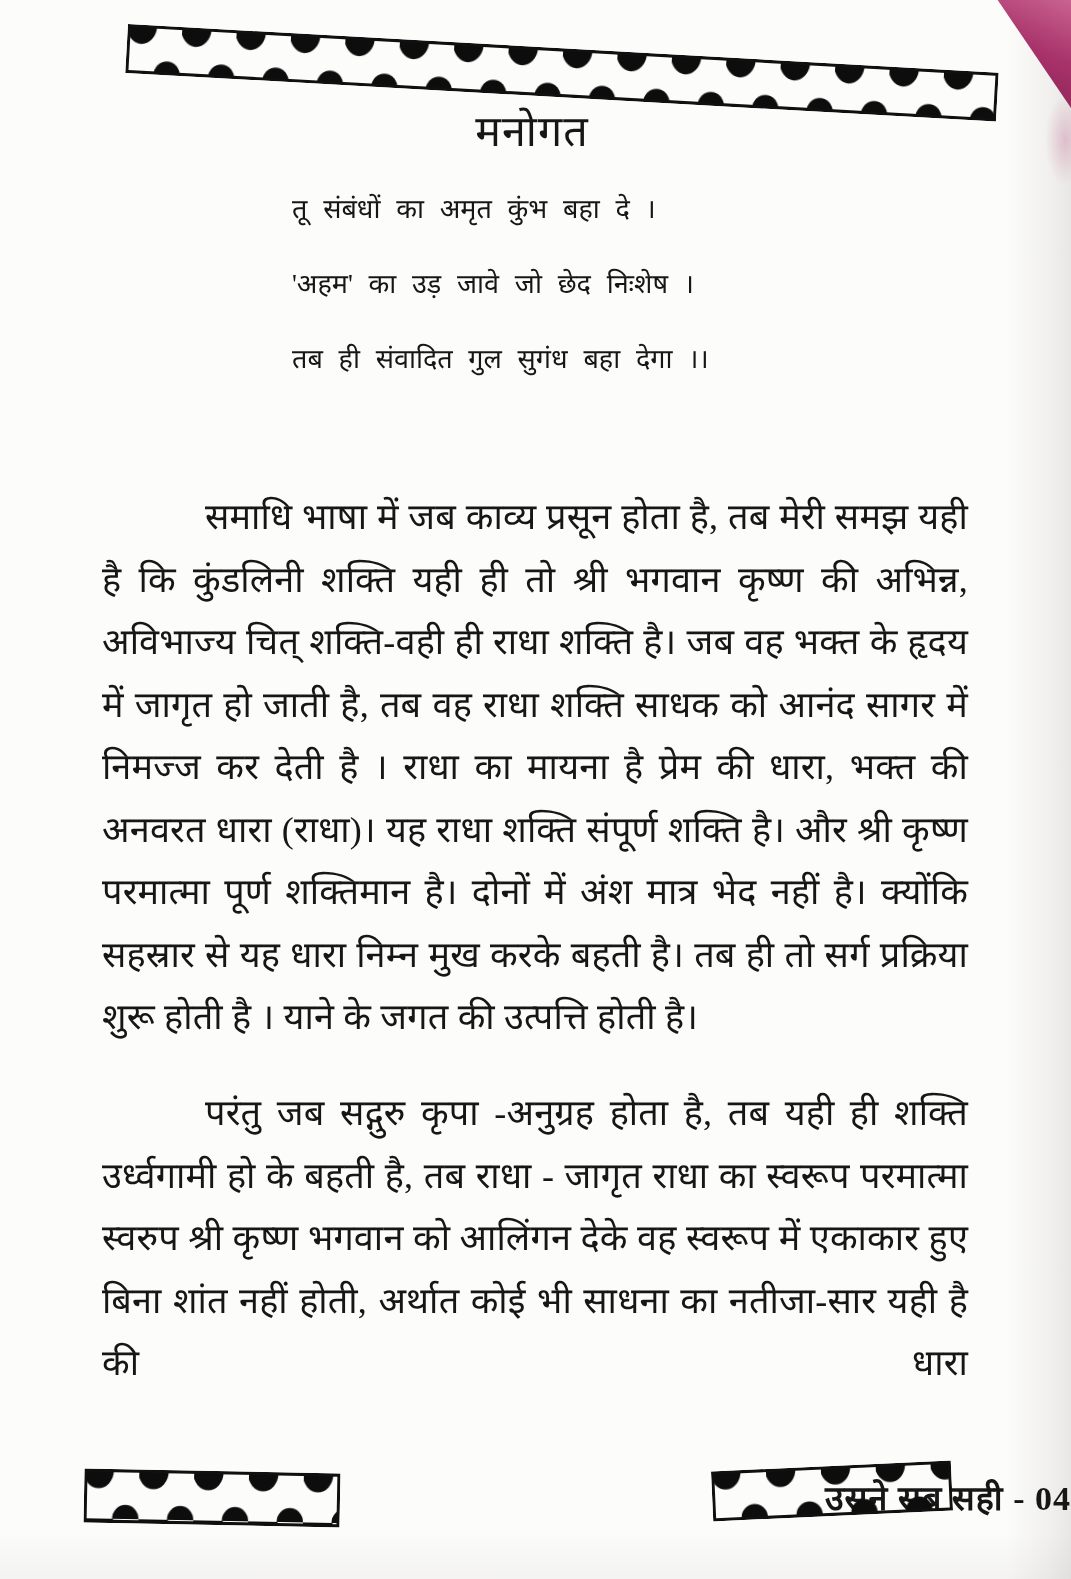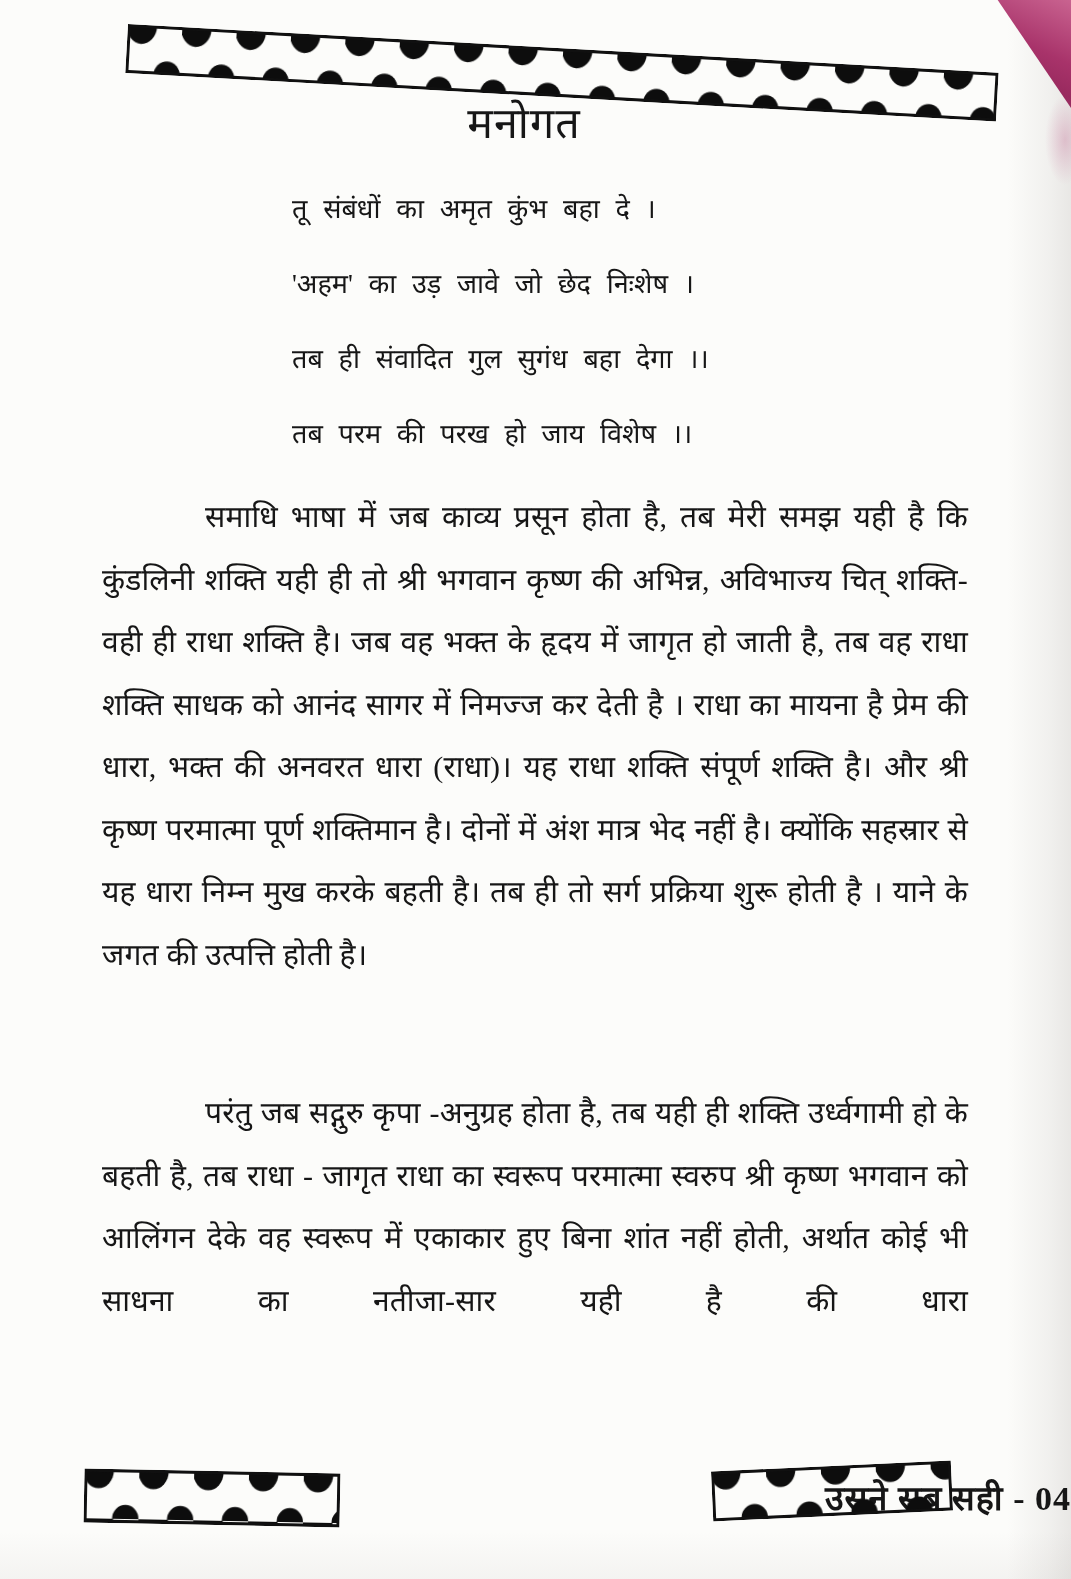--- a/index.html
+++ b/index.html
@@ -24,28 +24,28 @@
     position:absolute;top:95px;right:-14px;width:40px;height:90px;border-radius:50%;
     background:radial-gradient(closest-side, rgba(196,110,150,0.35), rgba(196,110,150,0));
   }
   
   .band{position:absolute;}
   .band svg{display:block;width:100%;height:100%;}
   .band-top{left:128px;top:24px;width:872px;height:49px;transform:rotate(3.2deg);transform-origin:left top;}
   .band-bl{left:84px;top:1471px;width:256px;height:54px;transform:rotate(1.1deg);}
   .band-br{left:712px;top:1466px;width:240px;height:50px;transform:rotate(-2.6deg);}
   .page-title{
-    position:absolute;left:0;top:92px;width:1048px;margin:0;
+    position:absolute;left:0;top:92px;width:1048px;margin:8px;
     text-align:center;font-size:43px;font-weight:normal;letter-spacing:1px;
   }
   .poem{position:absolute;left:292px;top:172px;width:600px;}
   .poem-line{height:75px;line-height:75px;font-size:27px;word-spacing:9px;white-space:nowrap;}
   .body-para{
     position:absolute;left:102px;width:866px;margin:0;
-    font-size:30px;line-height:62.5px;
+    font-size:36px;line-height:62.5px;
     text-align:justify;text-indent:103px;
     letter-spacing:0.2px;
   }
   .para-1{top:486px;}
   .para-2{top:1082px;text-align-last:justify;}
   .footer-text{
     position:absolute;left:0;top:1474px;width:1071px;
     text-align:right;font-size:34px;font-weight:bold;letter-spacing:1px;
   }
 </style>
@@ -71,21 +71,20 @@
       <rect x="1.5" y="1.5" width="861" height="43" fill="url(#dotpat)" stroke="#101010" stroke-width="3"></rect>
     </svg>
   </div>
 
   <h1 class="page-title">मनोगत</h1>
 
   <div class="poem">
     <div class="poem-line">तू संबंधों का अमृत कुंभ बहा दे ।</div>
     <div class="poem-line">'अहम' का उड़ जावे जो छेद निःशेष ।</div>
     <div class="poem-line">तब ही संवादित गुल सुगंध बहा देगा ।।</div>
-    <div class="poem-line">तब परम की परख हो जाय विशेष ।।</div>
   </div>
 
   <p class="body-para para-1">समाधि भाषा में जब काव्य प्रसून होता है, तब मेरी समझ यही है कि कुंडलिनी शक्ति यही ही तो श्री भगवान कृष्ण की अभिन्न, अविभाज्य चित् शक्ति-वही ही राधा शक्ति है। जब वह भक्त के हृदय में जागृत हो जाती है, तब वह राधा शक्ति साधक को आनंद सागर में निमज्ज कर देती है । राधा का मायना है प्रेम की धारा, भक्त की अनवरत धारा (राधा)। यह राधा शक्ति संपूर्ण शक्ति है। और श्री कृष्ण परमात्मा पूर्ण शक्तिमान है। दोनों में अंश मात्र भेद नहीं है। क्योंकि सहस्रार से यह धारा निम्न मुख करके बहती है। तब ही तो सर्ग प्रक्रिया शुरू होती है । याने के जगत की उत्पत्ति होती है।</p>
 
   <p class="body-para para-2">परंतु जब सद्गुरु कृपा -अनुग्रह होता है, तब यही ही शक्ति उर्ध्वगामी हो के बहती है, तब राधा - जागृत राधा का स्वरूप परमात्मा स्वरुप श्री कृष्ण भगवान को आलिंगन देके वह स्वरूप में एकाकार हुए बिना शांत नहीं होती, अर्थात कोई भी साधना का नतीजा-सार यही है की धारा</p>
 
   <div class="band band-bl">
     <svg viewBox="0 0 252 50" preserveAspectRatio="none">
       <rect x="1.5" y="1.5" width="249" height="47" fill="url(#dotpat)" stroke="#101010" stroke-width="3"></rect>
     </svg>

